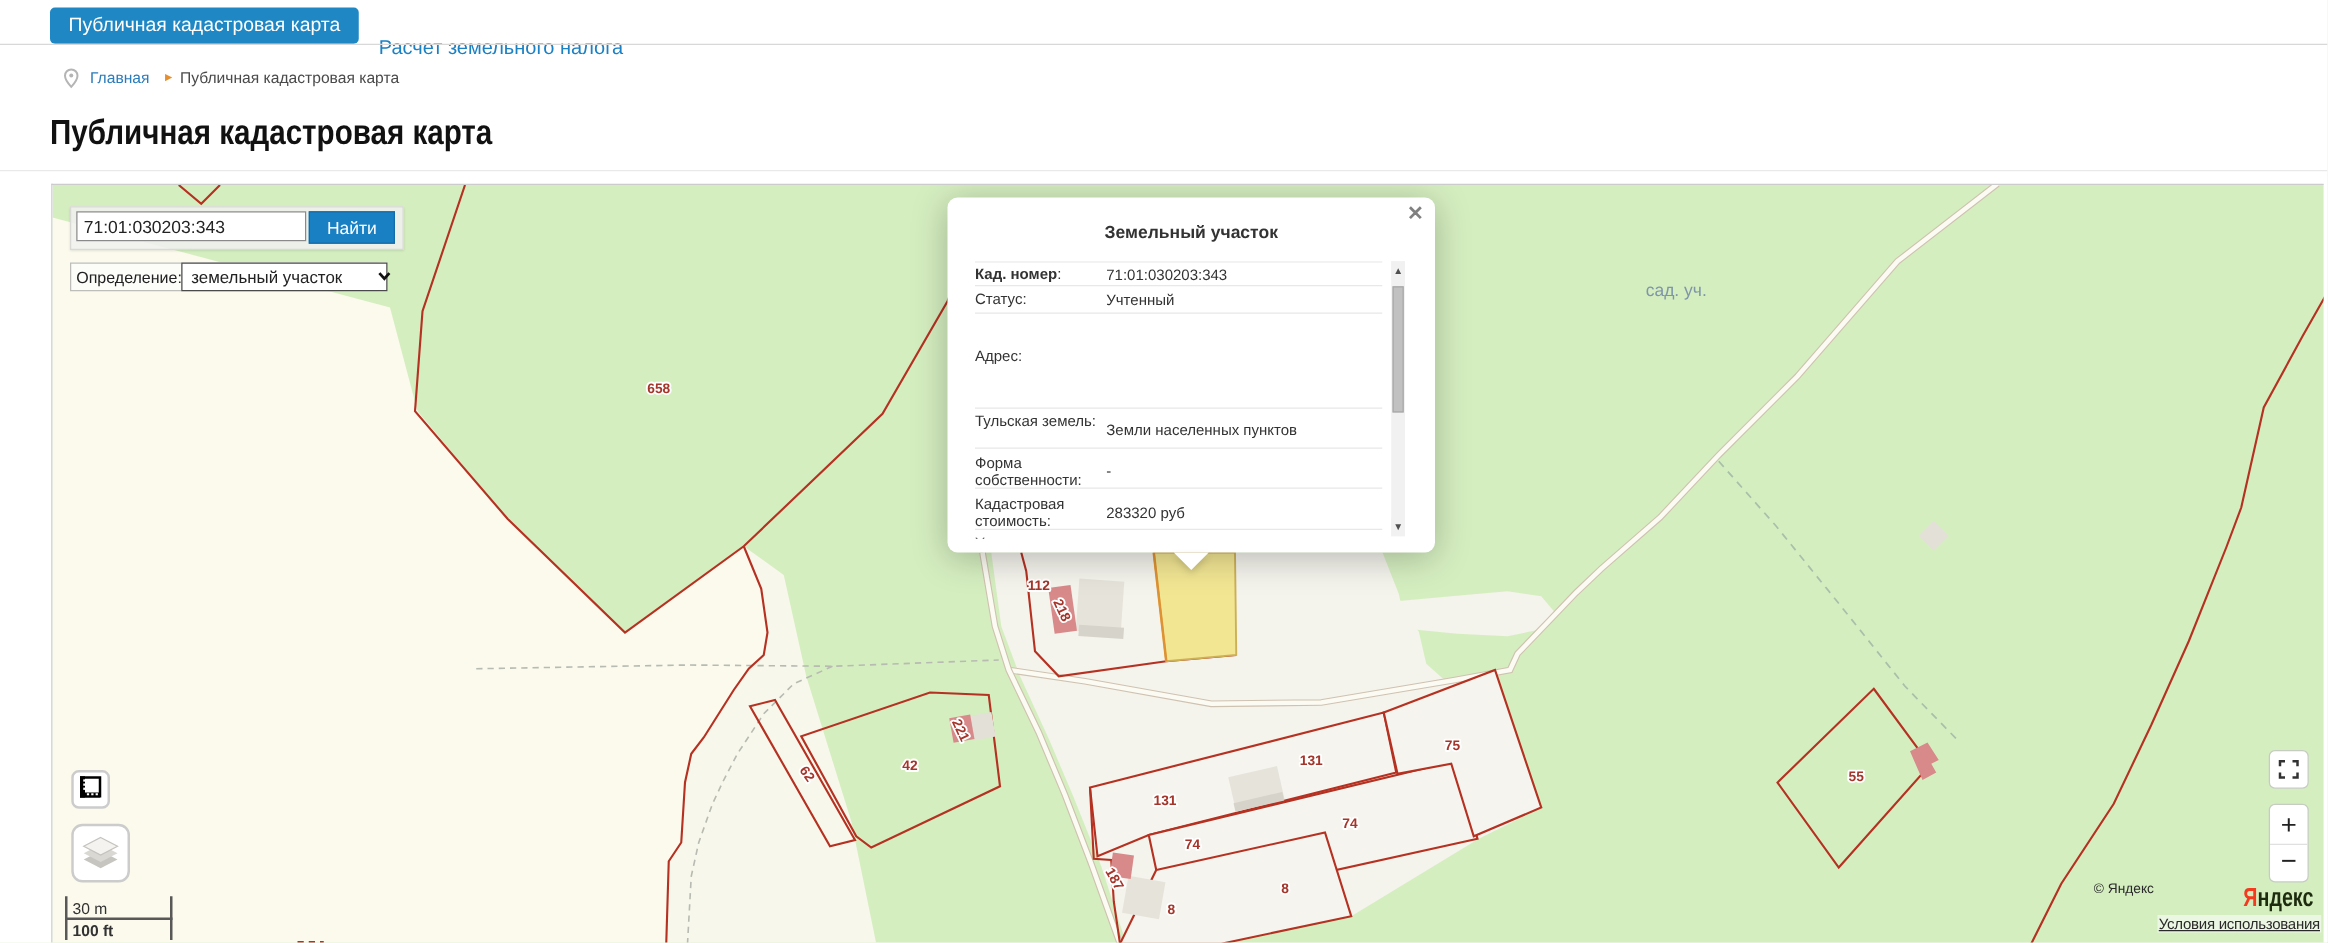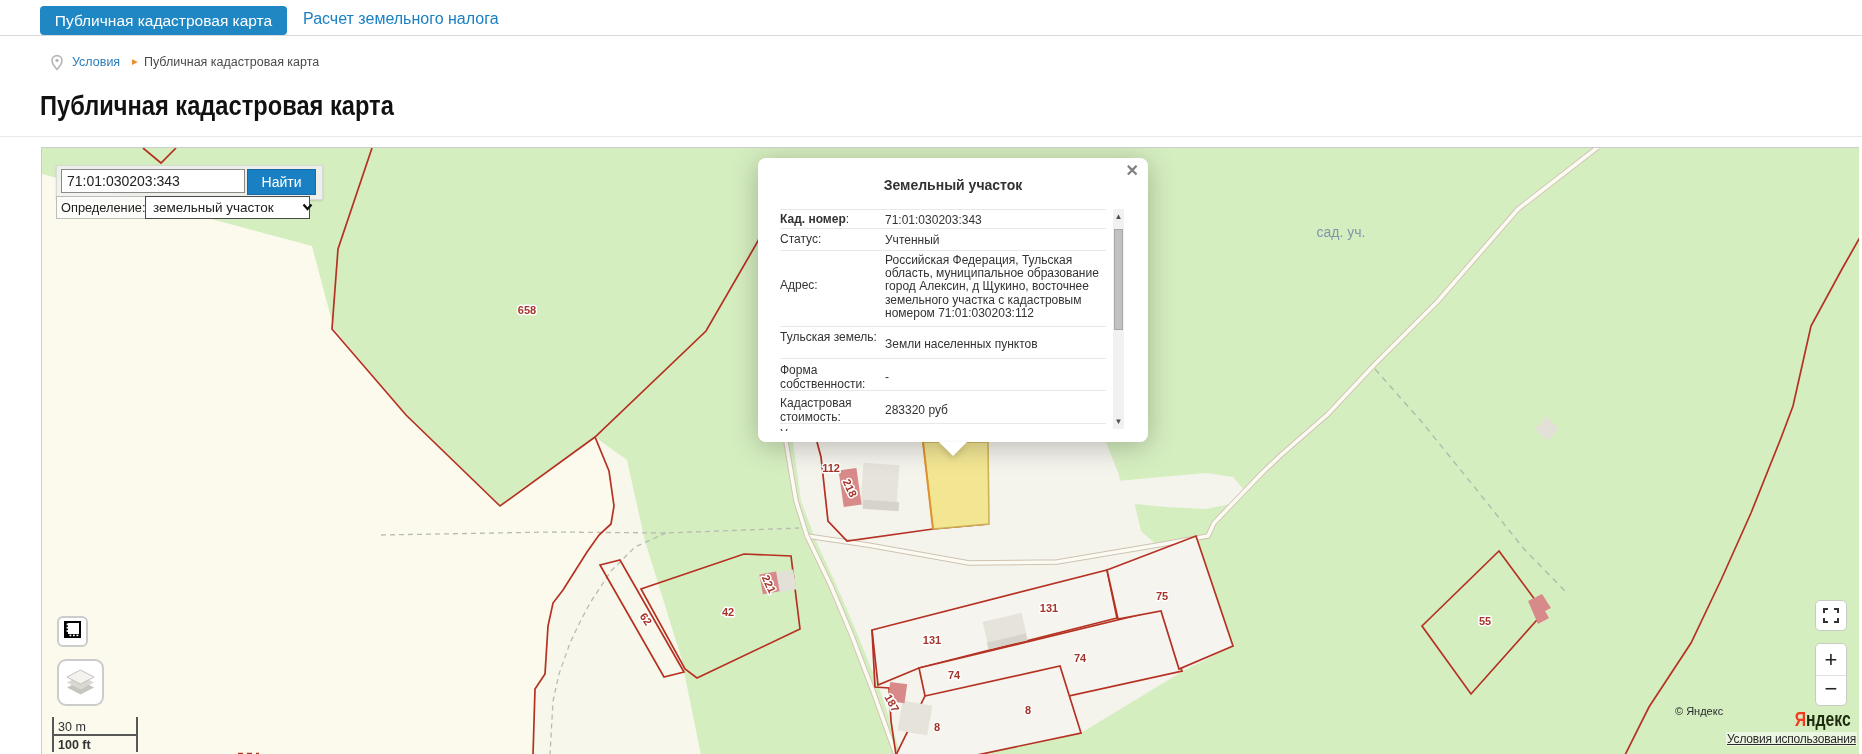--- a/index.html
+++ b/index.html
@@ -1,40 +1,40 @@
 <!DOCTYPE html>
 <html lang="ru"><head>
 <meta charset="utf-8">
 <title>Публичная кадастровая карта</title>
 <style>
 html,body{margin:0;padding:0;background:#fff;font-family:"Liberation Sans",sans-serif;}
 #page{position:relative;width:1862px;height:754px;overflow:hidden;}
 
 .tabbtn{position:absolute;left:40px;top:6px;width:247px;height:29px;background:#1e87c4;color:#fff;
   font-size:15.5px;line-height:29px;text-align:center;border-radius:4px;}
-.tablink{position:absolute;left:303px;top:4px;height:29px;color:#1b80c4;font-size:16px;line-height:29px;}
+.tablink{position:absolute;left:303px;top:24px;height:29px;color:#1b80c4;font-size:16px;line-height:29px;}
 .tabsline{position:absolute;left:0;top:35px;width:1862px;height:0;border-bottom:1px solid #d8d8d8;}
 .crumb{position:absolute;left:0;top:52px;width:1862px;height:20px;font-size:12.5px;color:#555;}
 .crumb .pin{position:absolute;left:50px;top:2px;}
 .crumb .home{position:absolute;left:72px;top:3px;color:#2b7cbb;}
 .crumb .arr{position:absolute;left:132px;top:4.5px;color:#e78f2e;font-size:7.5px;}
 .crumb .cur{position:absolute;left:144px;top:3px;color:#4a4a4a;}
 h1{position:absolute;left:40px;top:90px;margin:0;font-size:28px;color:#111;font-weight:bold;transform:scaleX(.845);transform-origin:0 0;white-space:nowrap;}
 .hrline{position:absolute;left:0;top:136px;width:1862px;border-bottom:1px solid #e9e9e9;}
 
 #map{position:absolute;left:41px;top:147px;width:1817px;height:607px;overflow:hidden;border-top:1px solid #ccc;border-left:1px solid #ccc;}
 #map svg{position:absolute;left:0;top:0;}
 
 .searchpanel{position:absolute;left:14px;top:17px;width:265px;height:33px;background:rgba(240,240,238,.85);
   border:1px solid #d9d9d6;box-shadow:0 1px 2px rgba(0,0,0,.12);}
 .searchpanel input{position:absolute;left:4px;top:3px;width:172px;height:20px;border:1px solid #8a8a8a;
   font-family:"Liberation Sans",sans-serif;font-size:14px;color:#222;padding:1px 5px;background:#fff;}
 .searchpanel .btn{position:absolute;left:190px;top:3px;width:67px;height:24px;background:#1a80c4;color:#fff;
   font-size:14px;text-align:center;line-height:24px;border:1px solid #156ba8;}
-.defpanel{position:absolute;left:14px;top:48px;width:244px;height:21px;background:rgba(252,252,250,.92);border:1px solid #bdbdb9;
+.defpanel{position:absolute;left:14px;top:62px;width:244px;height:21px;background:rgba(252,252,250,.92);border:1px solid #bdbdb9;
   font-size:12.8px;color:#222;padding:0;line-height:21px;}
 .defpanel .dlab{position:absolute;left:4px;top:0;}
 .defsel{position:absolute;left:88px;top:-1px;width:156px;height:21px;border:1px solid #4a4a4a;
   background:#fff;line-height:21px;padding-left:7px;font-size:13.5px;}
 .defsel .chev{position:absolute;right:7px;top:6px;}
 
 .ctl{position:absolute;background:#fff;border:2px solid #ccc;border-radius:6px;box-sizing:border-box;}
 
 .popup{position:absolute;left:716px;top:10px;width:390px;height:284px;background:#fff;border-radius:8px;
   box-shadow:0 4px 28px rgba(0,0,0,.25);}
@@ -73,21 +73,21 @@
 
 <div class="tablink">Расчет земельного налога</div>
 
 <div class="tabsline"></div>
 
 <div class="crumb">
   <span class="pin"><svg width="14" height="17" viewBox="0 0 14 17">
           <path d="M7 1.6C4.2 1.6 2 3.8 2 6.6c0 3.5 5 8.9 5 8.9s5-5.4 5-8.9C12 3.8 9.8 1.6 7 1.6z" fill="none" stroke="#b5b5b5" stroke-width="1.6"></path>
           <circle cx="7" cy="6.4" r="1.6" fill="#b5b5b5"></circle>
         </svg></span>
-  <a class="home">Условия</a>
+  <a class="home">Главная</a>
   <span class="arr">▶</span>
   <span class="cur">Публичная кадастровая карта</span>
 </div>
 
 <h1>Публичная кадастровая карта</h1>
 <div class="hrline"></div>
 
 <div id="map">
 <svg width="1817" height="607" viewBox="41 147 1817 607">
 
@@ -239,21 +239,20 @@
     <div class="prow" style="height:18px;">
             <span class="plabel" style="top:3px;"><b>Кад. номер</b>:</span>
             <span class="pval" style="top:3px;">71:01:030203:343</span>
           </div>
     <div class="prow" style="height:21px;">
             <span class="plabel" style="top:4px;">Статус:</span>
             <span class="pval" style="top:4px;">Учтенный</span>
           </div>
     <div class="prow" style="height:75px;">
             <span class="plabel" style="top:28px;">Адрес:</span>
-            <span class="pval" style="line-height:13.2px;top:3px;">Российская Федерация, Тульская область, муниципальное образование город Алексин, д Щукино, восточнее земельного участка с кадастровым номером 71:01:030203:112</span>
           </div>
     <div class="prow" style="height:31px;">
             <span class="plabel" style="top:4px;">Тульская земель:</span>
             <span class="pval" style="top:10px;">Земли населенных пунктов</span>
           </div>
     <div class="prow" style="height:31px;">
             <span class="plabel" style="top:5px;">Форма собственности:</span>
             <span class="pval" style="top:11px;">-</span>
           </div>
     <div class="prow" style="height:32px;">

